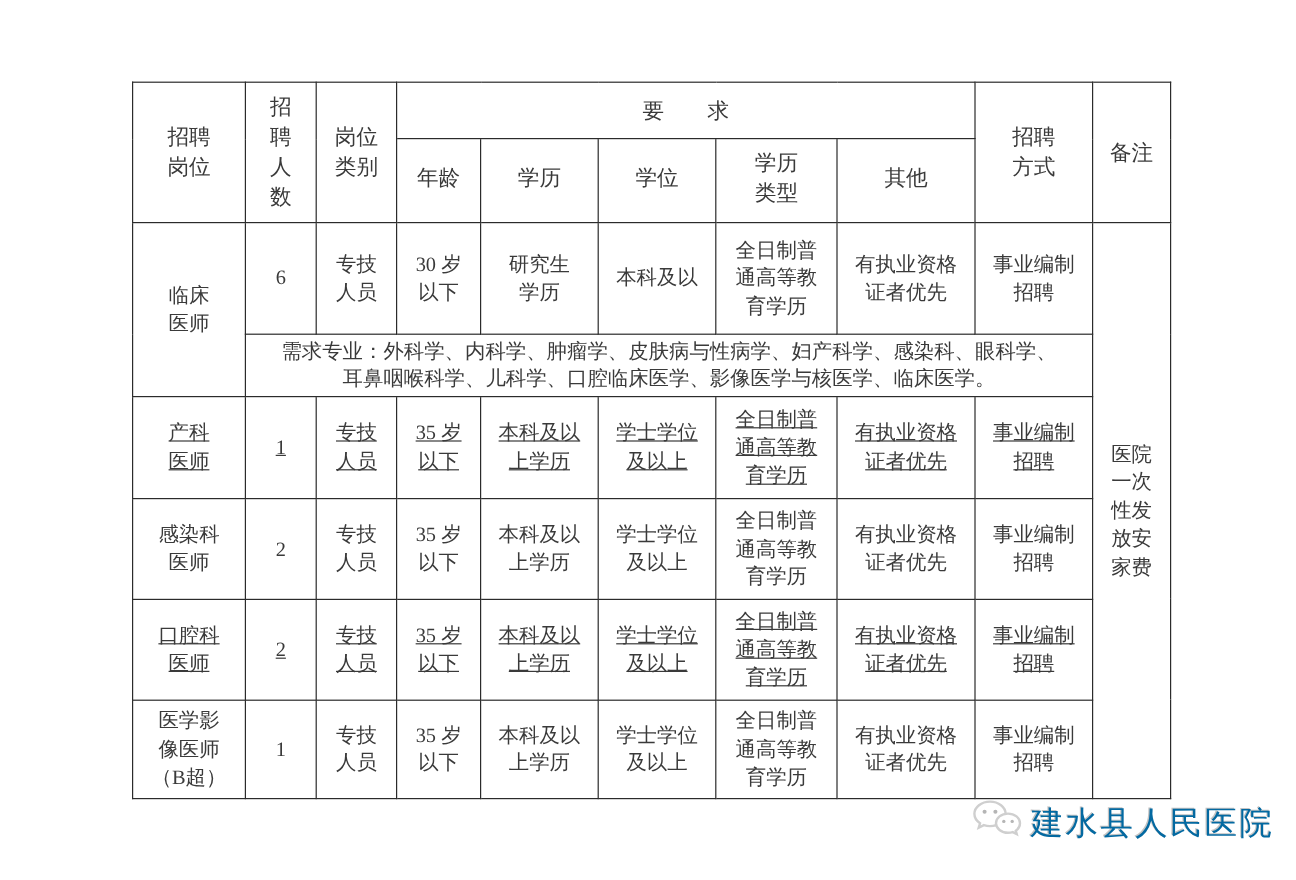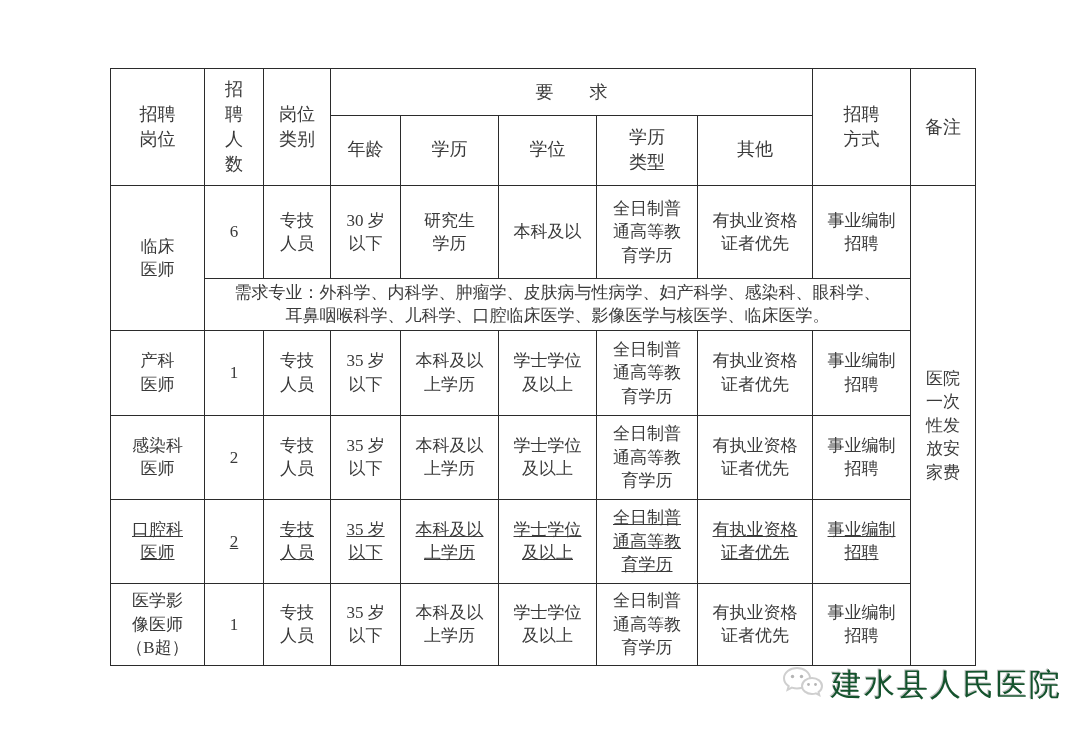--- a/index.html
+++ b/index.html
@@ -51,38 +51,38 @@
   }
   td.remark-cell {
     font-size: 17px;
     line-height: 1.55;
     font-family: Liberation Serif, serif;
   }
   tr.h1 { height: 47px; }
   tr.h2 { height: 70px; font-family: Liberation Mono, monospace; }
   tr.r1 { height: 93px; }
   tr.spec { height: 47px; }
-  tr.r2 { height: 85px; }
+  tr.r2 { height: 85px; text-decoration: underline; }
   tr.r3 { height: 84px; }
   tr.r4 { height: 84px; text-decoration: underline; }
   tr.r5 { height: 82px; }
 
   .watermark {
     position: absolute;
     top: 664px;
     right: 18px;
     display: flex;
     align-items: center;
     gap: 6px;
     user-select: none;
   }
   .watermark-text {
-    font-size: 31px;
+    font-size: 27px;
     letter-spacing: 2px;
-    color: #14532d;
+    color: #0369a1;
     text-shadow: -1px -1px 0 #c3c3c3, 1px 1px 0 #ffffff;
     font-family: "Liberation Sans", "DejaVu Sans", sans-serif;
   }
   .watermark-icon {
     display: inline-block;
   }
 </style>
 </head>
 <body>
 

